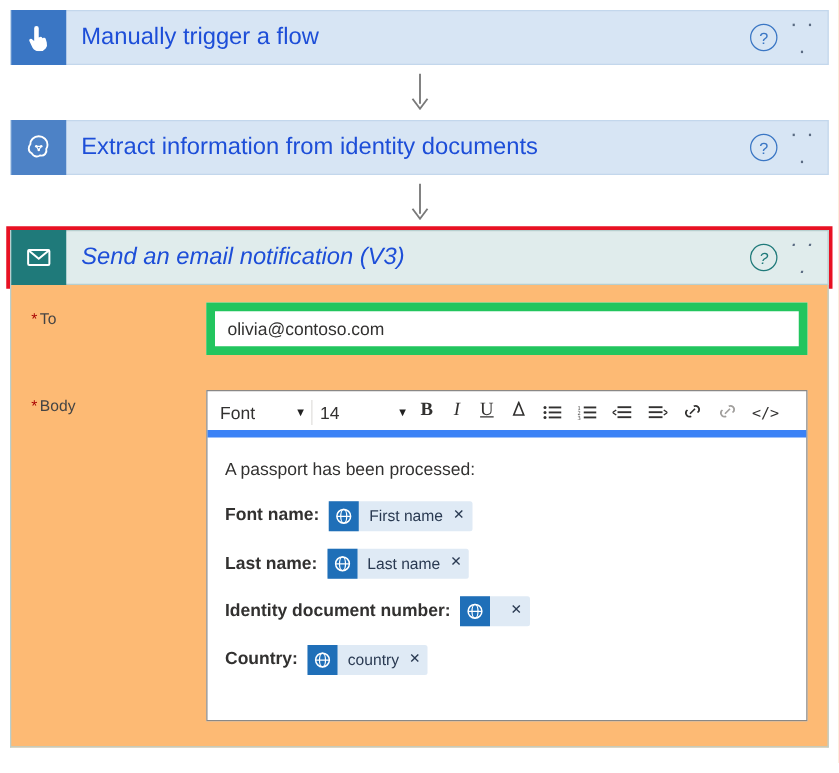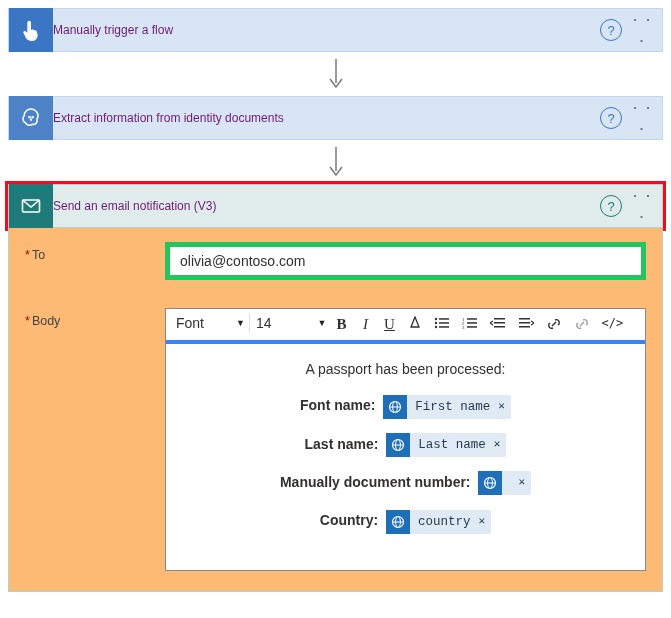--- a/index.html
+++ b/index.html
@@ -12,36 +12,37 @@
     background: #fff;
     width: 671px;
   }
   .step {
     border: 1px solid #c3d7ec;
     background: #d7e5f4;
     display: flex;
     align-items: center;
     height: 44px;
   }
-  .step.teal-bg { background: #e0ecec; border-color: #b7cfcf; }
+  .step.teal-bg { background: #e0ecec; border-color: #b7cfcf; font-style: italic; }
   .step .icon-box {
     width: 44px;
     height: 44px;
     display: flex;
     align-items: center;
     justify-content: center;
     flex-shrink: 0;
   }
   .step .icon-box.blue { background: #3a76c4; }
   .step .icon-box.blue2 { background: #4d82c6; }
   .step .icon-box.teal { background: #1f7a7a; }
   .step .title {
     flex: 1;
-    font-size: 12px;
-    color: #701a75;
+    padding-left: 12px;
+    font-size: 19px;
+    color: #1d4ed8;
   }
   .step .help {
     width: 22px; height: 22px;
     border: 1.5px solid #3a76c4;
     border-radius: 50%;
     color: #3a76c4;
     font-size: 13px;
     display: flex; align-items: center; justify-content: center;
     margin-right: 6px;
     cursor: pointer;
@@ -81,37 +82,37 @@
   .field-label {
     width: 140px;
     font-size: 12.5px;
     color: #444;
     padding-top: 6px;
     flex-shrink: 0;
   }
   .field-label .req { color: #a80000; margin-right: 2px; }
   .field-input {
     flex: 1;
-    border: 5px solid #22c55e;
+    border: 7px solid #22c55e;
     padding: 6px 10px;
     font-size: 14px;
     color: #323130;
     background: #fff;
   }
   .body-editor {
     flex: 1;
     border: 1px solid #8a8886;
     background: #fff;
   }
   .toolbar {
     display: flex;
-    align-items: flex-start;
+    align-items: flex-end;
     gap: 2px;
     padding: 4px 6px;
-    border-bottom: 4px solid #3b82f6;
+    border-bottom: 6px solid #3b82f6;
   }
   .toolbar .font-sel {
     width: 78px;
     display: flex; align-items: center; justify-content: space-between;
     padding: 2px 4px;
     border-right: 1px solid #e1dfdd;
     margin-right: 2px;
     font-size: 14px;
   }
   .toolbar .size-sel {
@@ -131,33 +132,32 @@
     min-width: 22px;
   }
   .toolbar .tri { font-size: 9px; color: #222; }
   .toolbar svg { display: block; }
   .body-content {
     padding: 14px 14px 20px 14px;
     font-size: 14px;
     line-height: 1.6;
     color: #323130;
   }
-  .body-content p { margin: 0 0 14px 0; text-align: center; }
+  .body-content p { margin: 0 0 14px 0; }
   .body-content p:last-child { margin-bottom: 16px; }
   .body-content strong { font-weight: 600; }
   .token {
     display: inline-flex;
     align-items: center;
     background: #dfeaf5;
     border-radius: 2px;
     padding-right: 6px;
     margin-left: 4px;
     height: 24px;
     vertical-align: middle;
-    font-family: Liberation Mono, monospace;
   }
   .token .tok-ico {
     width: 24px; height: 24px;
     background: #1f6fb8;
     display: flex; align-items: center; justify-content: center;
     margin-right: 8px;
   }
   .token .tok-ico svg { display:block; }
   .token .tok-label { font-size: 12.5px; color: #2a3a52; }
   .token .tok-x { margin-left: 8px; color: #2a3a52; font-size: 11px; cursor: pointer; }
@@ -324,21 +324,21 @@
                   <circle cx="7" cy="7" r="5.5" stroke="#fff" stroke-width="1.2" fill="none"></circle>
                   <ellipse cx="7" cy="7" rx="2.4" ry="5.5" stroke="#fff" stroke-width="1" fill="none"></ellipse>
                   <line x1="1.5" y1="7" x2="12.5" y2="7" stroke="#fff" stroke-width="1"></line>
                 </svg>
               </span>
             <span class="tok-label">Last name</span>
             <span class="tok-x">✕</span>
           </span>
         </p>
         <p>
-          <strong>Manually document number:</strong>
+          <strong>Identity document number:</strong>
           <span class="token">
             <span class="tok-ico">
                 <svg width="14" height="14">
                   <circle cx="7" cy="7" r="5.5" stroke="#fff" stroke-width="1.2" fill="none"></circle>
                   <ellipse cx="7" cy="7" rx="2.4" ry="5.5" stroke="#fff" stroke-width="1" fill="none"></ellipse>
                   <line x1="1.5" y1="7" x2="12.5" y2="7" stroke="#fff" stroke-width="1"></line>
                 </svg>
               </span>
             <span class="tok-x">✕</span>
           </span>

